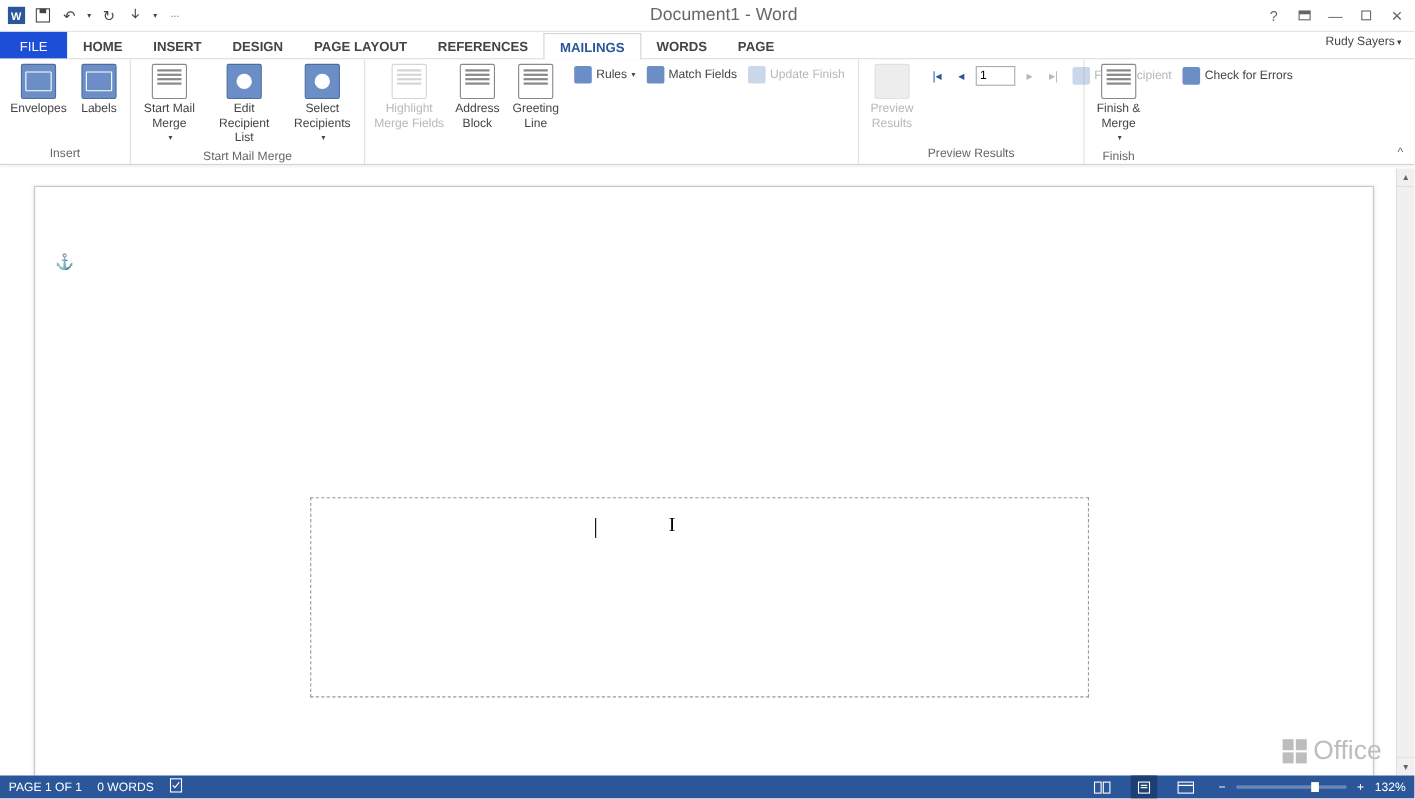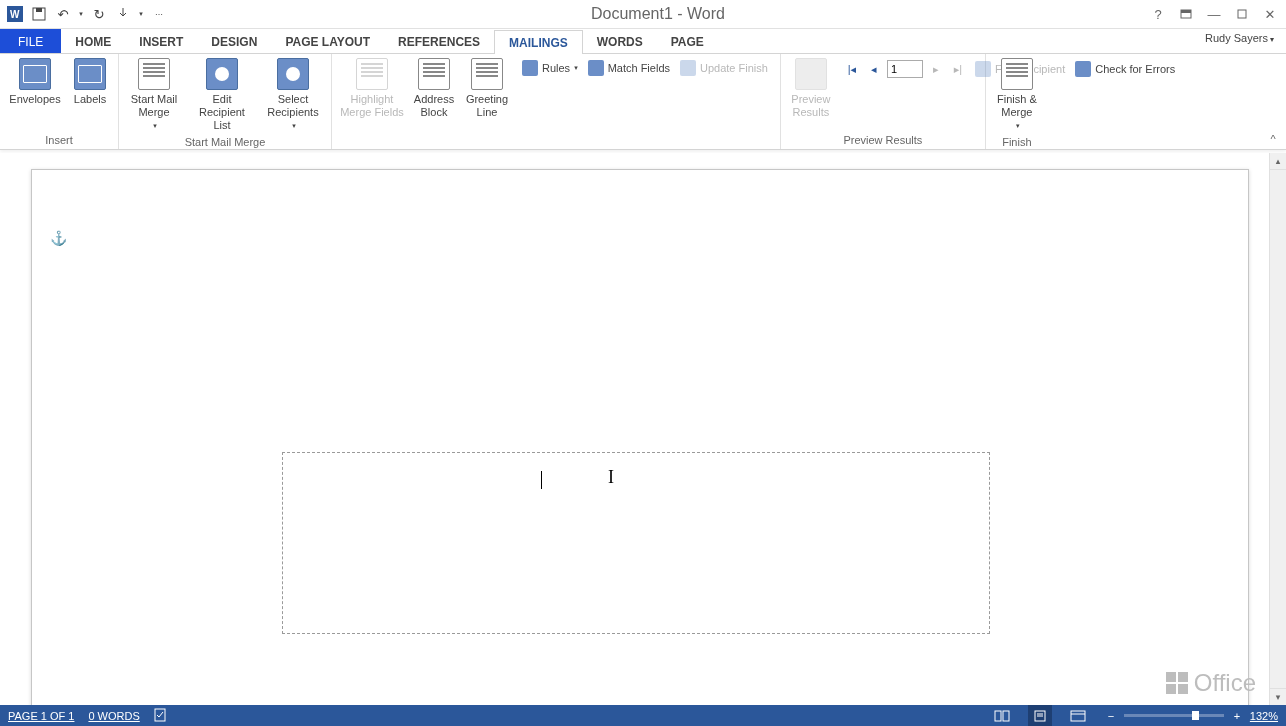--- a/index.html
+++ b/index.html
@@ -48,21 +48,21 @@
 @keyframes blink { 50% { opacity: 0; } }
 .vscroll { position: absolute; right: 0; top: 0; bottom: 0; width: 17px; background: #f0f0f0; border-left: 1px solid #e0e0e0; }
 .vscroll .up, .vscroll .down { height: 17px; text-align: center; font-size: 9px; color: #666; cursor: pointer; line-height: 17px; }
 .vscroll .up { border-bottom: 1px solid #e0e0e0; }
 .vscroll .down { position: absolute; bottom: 0; width: 100%; border-top: 1px solid #e0e0e0; }
 .officelogo { position: absolute; right: 30px; bottom: 8px; color: #bdbdbd; font-size: 24px; font-weight: 300; display: flex; align-items: center; gap: 6px; }
 .officelogo .sq { display: inline-grid; grid-template-columns: 10px 10px; grid-template-rows: 10px 10px; gap: 2px; }
 .officelogo .sq span { background: #bdbdbd; }
 
 .statusbar { position: absolute; bottom: 0; left: 0; right: 0; height: 21px; background: #2b579a; color: #fff; display: flex; align-items: center; font-size: 11px; padding: 0 8px; gap: 14px; }
-.statusbar .seg { cursor: pointer; text-decoration: underline; }
+.statusbar .seg { cursor: pointer; }
 .statusbar .spacer { flex: 1; }
 .statusbar .viewbtn { width: 24px; height: 21px; display: flex; align-items: center; justify-content: center; cursor: pointer; }
 .statusbar .viewbtn:hover, .statusbar .viewbtn.on { background: #1e3f73; }
 .statusbar .zoom { display: flex; align-items: center; gap: 6px; }
 .statusbar .slider { width: 100px; height: 3px; background: #6a88b8; position: relative; }
 .statusbar .slider .knob { position: absolute; left: 68px; top: -3px; width: 7px; height: 9px; background: #fff; }
 .statusbar .pm { width: 14px; cursor: pointer; text-align: center; }
 
 .ico.envelope::after{content:"";position:absolute;inset:6px 3px;border:1px solid #fff;border-radius:1px;}
 .ico.people::after{content:"";position:absolute;left:8px;top:8px;width:14px;height:14px;border-radius:50%;background:#fff;}

